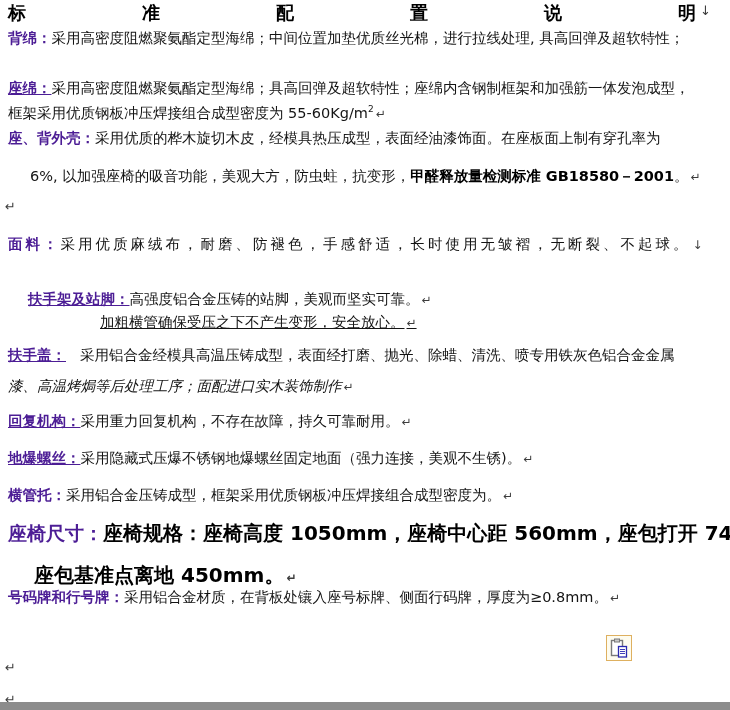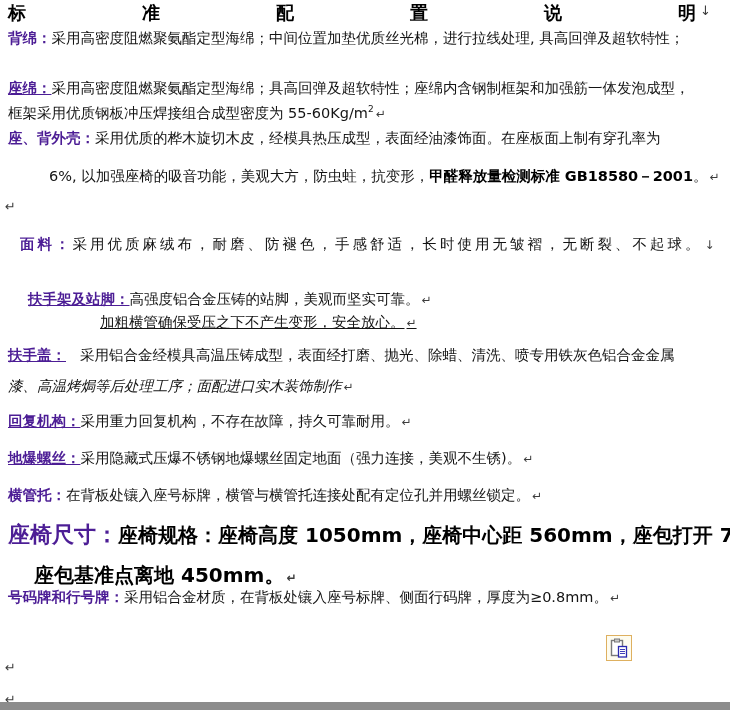--- a/index.html
+++ b/index.html
@@ -11,22 +11,22 @@
   .line{position:absolute;left:8px;white-space:nowrap;font-size:14.5px;color:#141414;}
   .title-row{
     position:absolute;top:1px;left:8px;width:688px;display:flex;
     justify-content:space-between;font-size:18px;font-weight:bold;color:#000;
   }
   .label{color:#4c1d95;font-weight:bold;}
   .u{text-decoration:underline;}
   .mark{color:#3c3c3c;font-size:12px;margin-left:2px;}
   .bold{font-weight:bold;color:#000;}
   .big{font-size:20px;font-weight:bold;color:#000;}
-  .big .label{font-size:22px;}
-  .spaced{letter-spacing:3px;margin-left:12px;}
+  .big .label{font-size:19px;}
+  .spaced{letter-spacing:3px;}
   sup{font-size:9px;}
   .gap{display:inline-block;width:14px;}
   .paste-btn{
     position:absolute;top:635px;left:606px;width:24px;height:24px;
     border:1px solid #deb060;background:#fefcef;display:flex;
     align-items:center;justify-content:center;cursor:pointer;
   }
   .pmark{position:absolute;left:5px;font-size:13px;color:#3c3c3c;}
   .bottom-bar{position:absolute;left:0;top:702px;width:730px;height:8px;background:#8c8c8c;}
 </style>
@@ -52,21 +52,21 @@
   <div class="line" style="top:79px;">
     <span class="label u">座绵：</span><span>采用高密度阻燃聚氨酯定型海绵；具高回弹及超软特性；座绵内含钢制框架和加强筋一体发泡成型，</span>
   </div>
   <div class="line" style="top:104px;">
     <span>框架采用优质钢板冲压焊接组合成型密度为 55-60Kg/m</span><sup>2</sup><span class="mark">↵</span>
   </div>
 
   <div class="line" style="top:129px;">
     <span class="label">座、背外壳：</span><span>采用优质的桦木旋切木皮，经模具热压成型，表面经油漆饰面。在座板面上制有穿孔率为</span>
   </div>
-  <div class="line" style="top:167px;left:30px;margin-left:19px;">
+  <div class="line" style="top:167px;left:30px;">
     <span>6%, 以加强座椅的吸音功能，美观大方，防虫蛀，抗变形，</span><span class="bold">甲醛释放量检测标准 GB18580－2001</span><span>。</span><span class="mark">↵</span>
   </div>
 
   <span class="pmark" style="top:199px;">↵</span>
 
   <div class="line spaced" style="top:235px;">
     <span class="label">面料：</span><span>采用优质麻绒布，耐磨、防褪色，手感舒适，长时使用无皱褶，无断裂、不起球。</span><span class="mark">↓</span>
   </div>
 
   <div class="line" style="top:281px;left:28px;margin-top:9px;">
@@ -85,21 +85,21 @@
 
   <div class="line" style="top:412px;">
     <span class="label u">回复机构：</span><span>采用重力回复机构，不存在故障，持久可靠耐用。</span><span class="mark">↵</span>
   </div>
 
   <div class="line" style="top:449px;">
     <span class="label u">地爆螺丝：</span><span>采用隐藏式压爆不锈钢地爆螺丝固定地面（强力连接，美观不生锈)。</span><span class="mark">↵</span>
   </div>
 
   <div class="line" style="top:486px;">
-    <span class="label">横管托：</span><span>在背板处镶入座号标牌，横管与横管托连接处配有定位孔并用螺丝锁定。</span><span class="mark">↵</span>
+    <span class="label">横管托：</span><span>采用铝合金压铸成型，框架采用优质钢板冲压焊接组合成型密度为。</span><span class="mark">↵</span>
   </div>
 
   <div class="line big" style="top:520px;">
     <span class="label">座椅尺寸：</span><span>座椅规格：座椅高度 1050mm，座椅中心距 560mm，座包打开 740mm</span>
   </div>
   <div class="line big" style="top:562px;left:34px;">
     <span>座包基准点离地 450mm</span><span>。</span><span class="mark">↵</span>
   </div>
 
   <div class="line" style="top:588px;">

